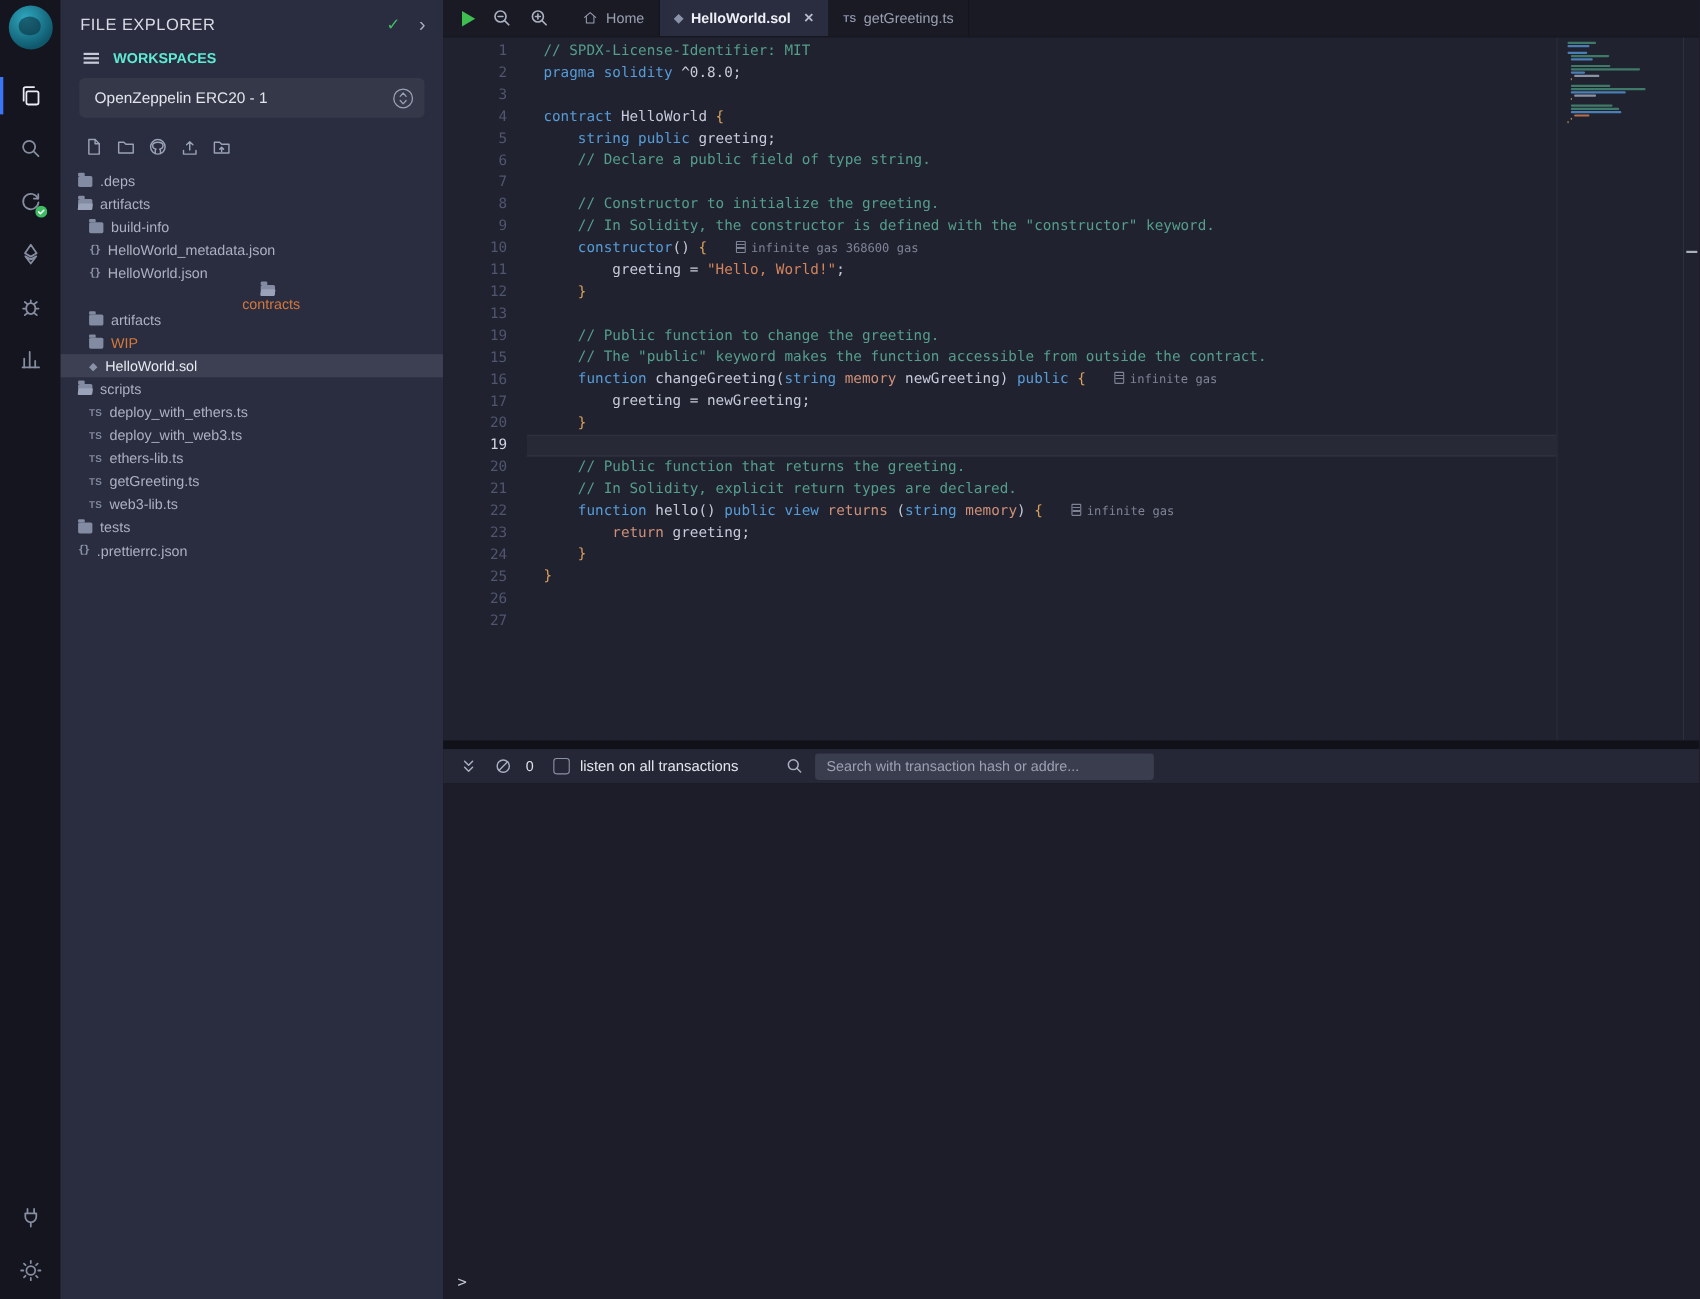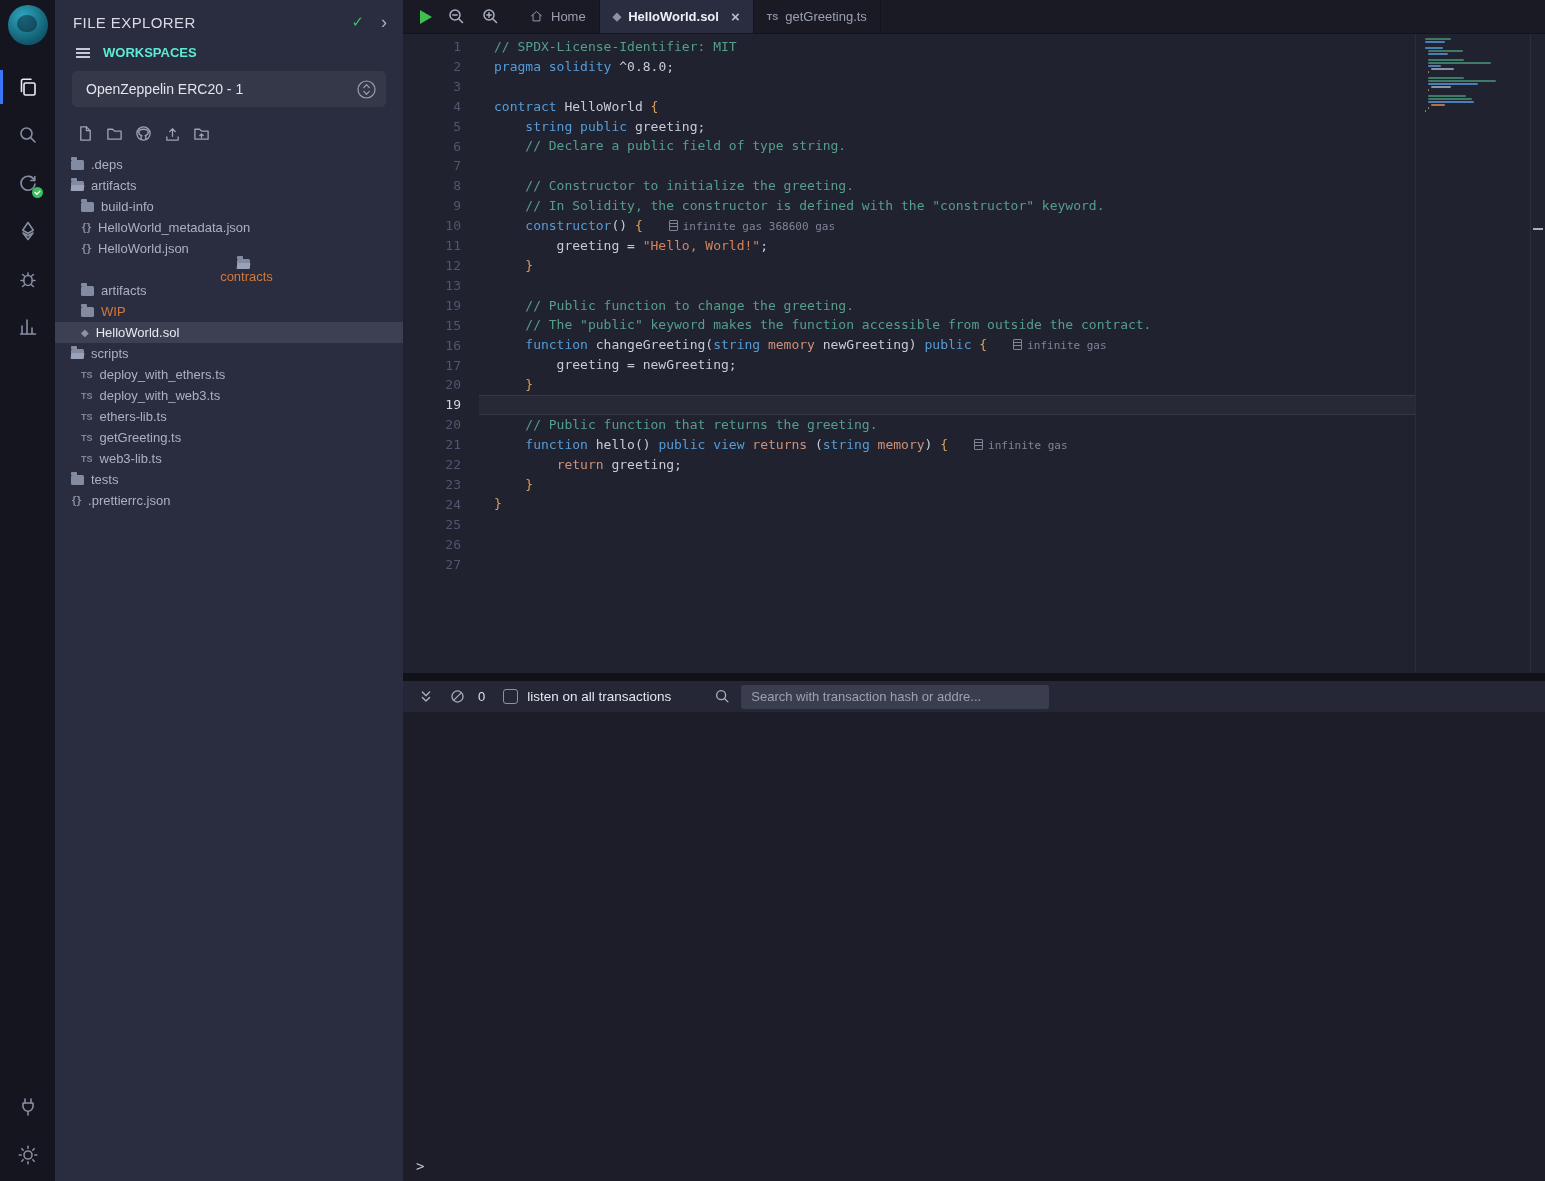--- a/index.html
+++ b/index.html
@@ -385,20 +385,21 @@
         <div class="code-line"><span class="tk-p">        greeting = </span><span class="tk-s">"Hello, World!"</span><span class="tk-p">;</span></div>
         <div class="code-line"><span class="tk-p">    </span><span class="tk-b">}</span></div>
         <div class="code-line"></div>
         <div class="code-line"><span class="tk-c">    // Public function to change the greeting.</span></div>
         <div class="code-line"><span class="tk-c">    // The "public" keyword makes the function accessible from outside the contract.</span></div>
         <div class="code-line"><span class="tk-p">    </span><span class="tk-k">function</span><span class="tk-p"> changeGreeting(</span><span class="tk-k">string</span><span class="tk-p"> </span><span class="tk-m">memory</span><span class="tk-p"> newGreeting) </span><span class="tk-k">public</span><span class="tk-p"> </span><span class="tk-b">{</span><span class="tk-gas"><span class="gas-ic"></span>infinite gas</span></div>
         <div class="code-line"><span class="tk-p">        greeting = newGreeting;</span></div>
         <div class="code-line"><span class="tk-p">    </span><span class="tk-b">}</span></div>
         <div class="code-line cur"></div>
         <div class="code-line"><span class="tk-c">    // Public function that returns the greeting.</span></div>
+        <div class="code-line"><span class="tk-c">    // In Solidity, explicit return types are declared.</span></div>
         <div class="code-line"><span class="tk-p">    </span><span class="tk-k">function</span><span class="tk-p"> hello() </span><span class="tk-k">public</span><span class="tk-p"> </span><span class="tk-k">view</span><span class="tk-p"> </span><span class="tk-r">returns</span><span class="tk-p"> (</span><span class="tk-k">string</span><span class="tk-p"> </span><span class="tk-m">memory</span><span class="tk-p">) </span><span class="tk-b">{</span><span class="tk-gas"><span class="gas-ic"></span>infinite gas</span></div>
         <div class="code-line"><span class="tk-p">        </span><span class="tk-r">return</span><span class="tk-p"> greeting;</span></div>
         <div class="code-line"><span class="tk-p">    </span><span class="tk-b">}</span></div>
         <div class="code-line"><span class="tk-b">}</span></div>
         <div class="code-line"></div>
         <div class="code-line"></div>
       </div>
     <div class="ed-right">
       <div class="minimap">
           <div class="mm-line" style="margin-left: 0px; width: 26.35px; background: rgb(63, 122, 104);"></div>

